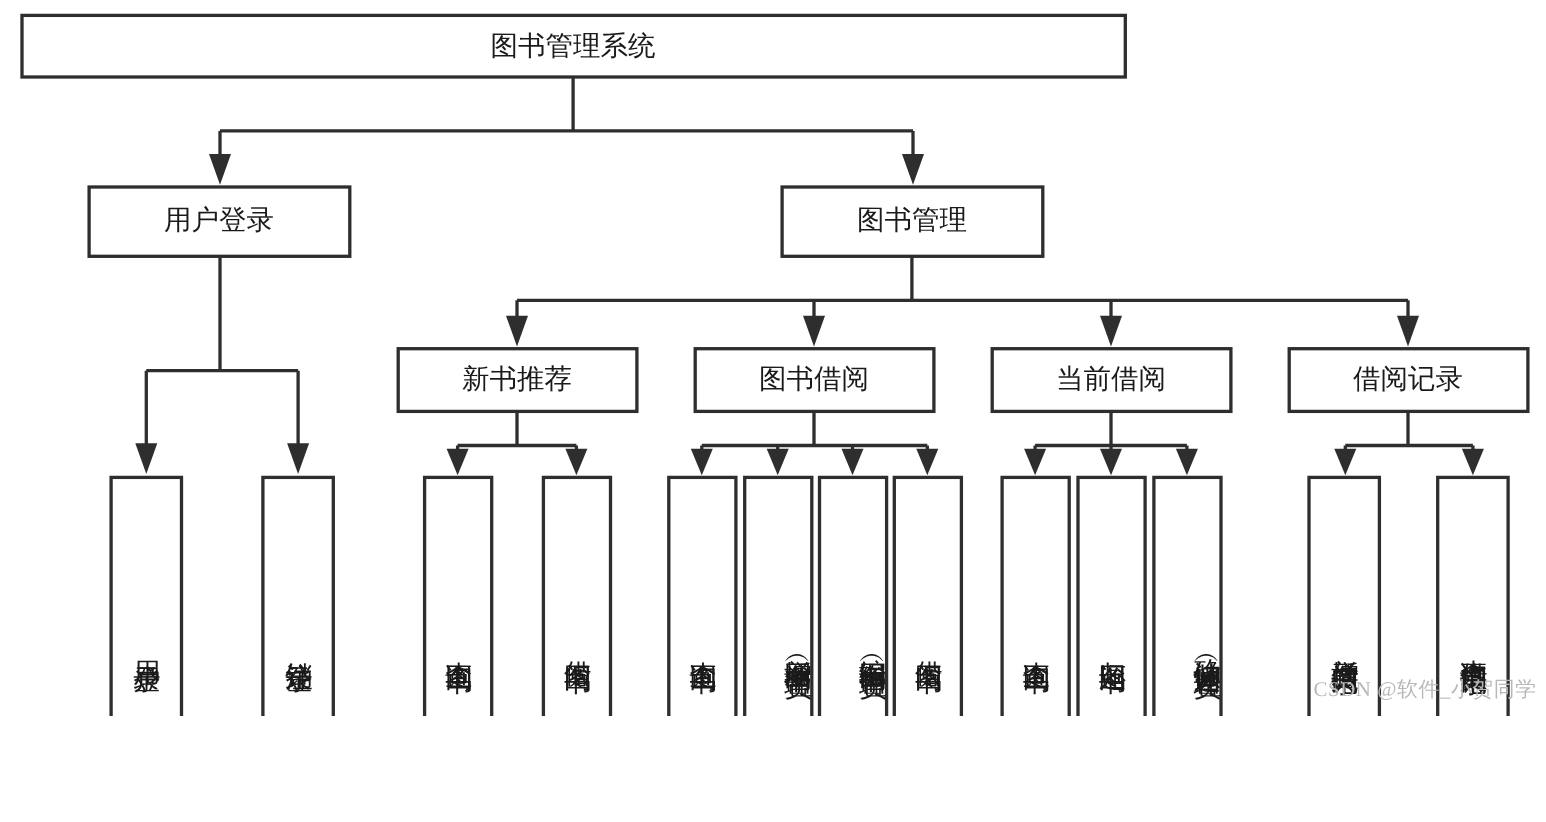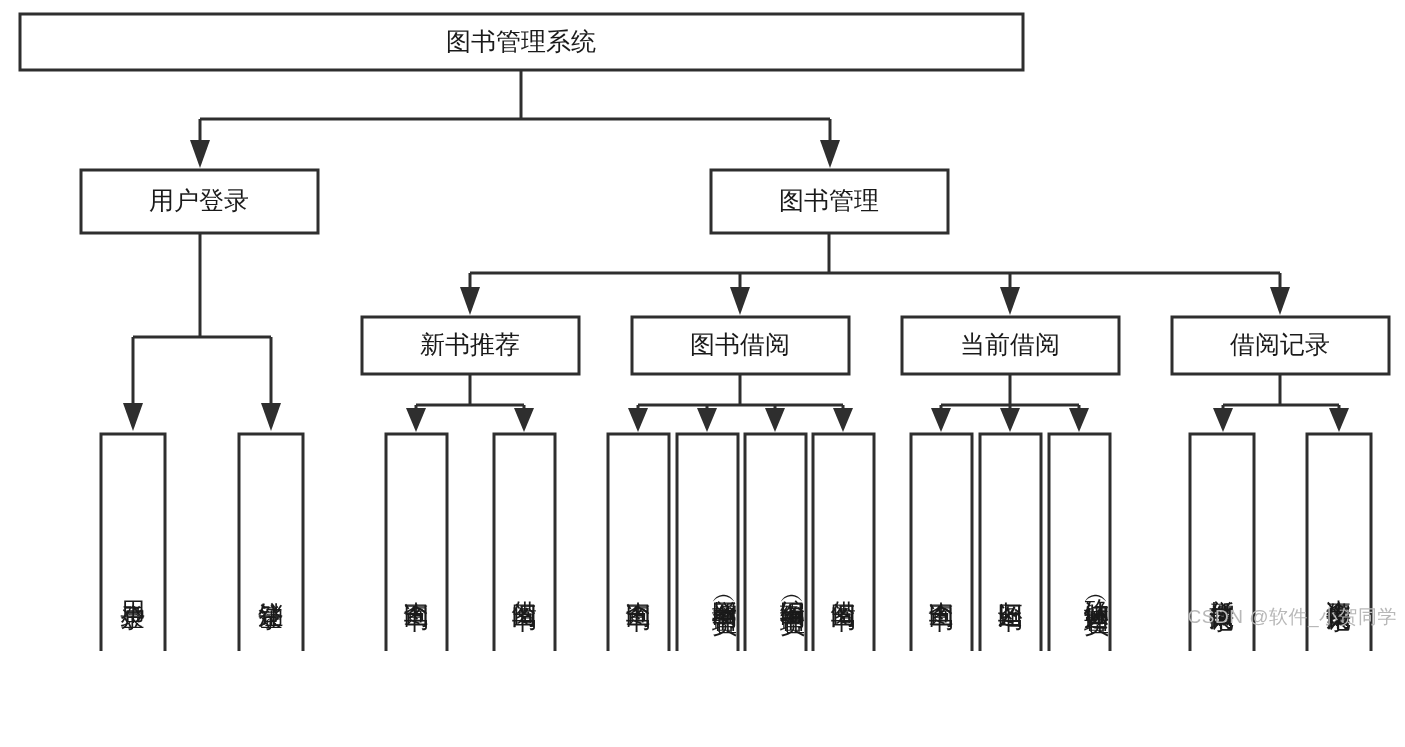--- a/index.html
+++ b/index.html
@@ -58,22 +58,22 @@
     font-size: 25px;
     line-height: 1.06;
     color: #1a1a1a;
     letter-spacing: 2px;
     white-space: nowrap;
     pointer-events: none;
   }
   .watermark {
     position: absolute;
     right: 8px;
-    bottom: 21px;
-    font-family: Liberation Sans, sans-serif;
+    bottom: 11px;
+    font-family: Liberation Serif, serif;
     font-size: 19px;
     color: #b8b8b8;
     letter-spacing: 0.5px;
     white-space: nowrap;
     margin-left: 35px;
   }
 </style>
 </head>
 <body>
 

